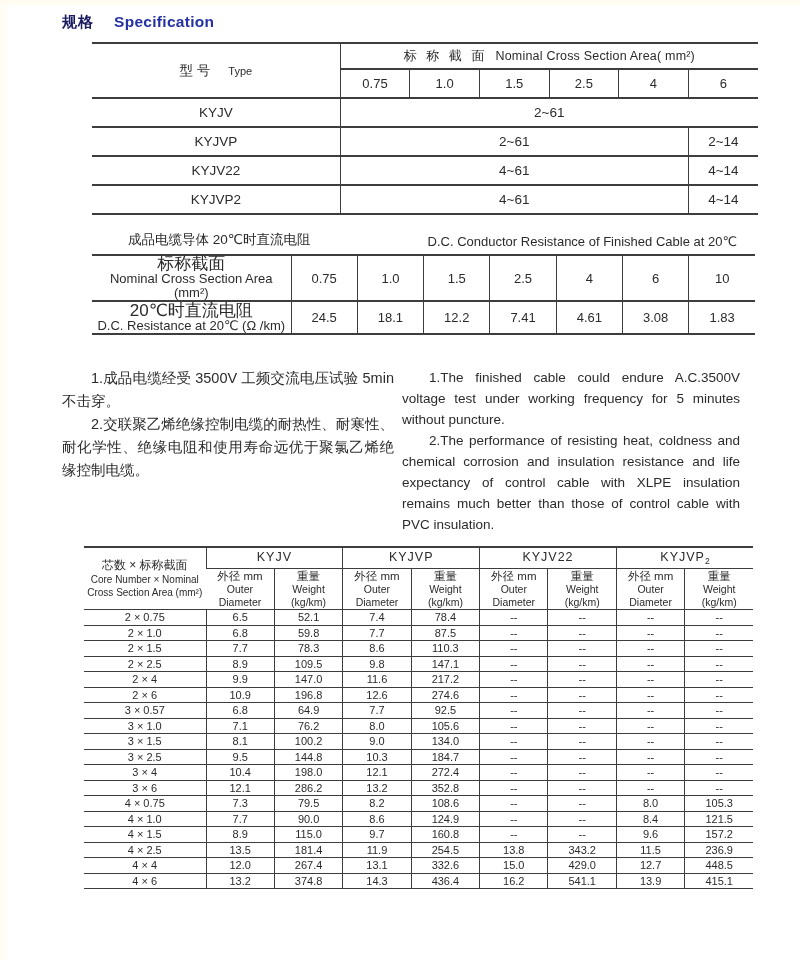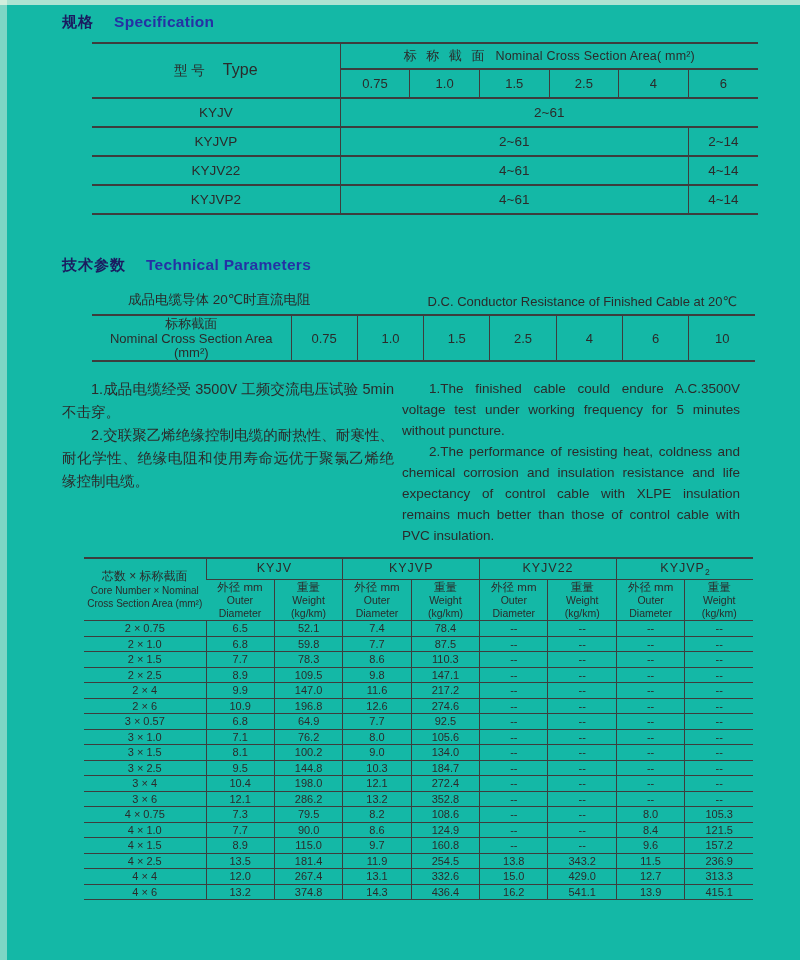--- a/index.html
+++ b/index.html
@@ -1,62 +1,62 @@
 <!DOCTYPE html>
 <html><head>
 <meta charset="utf-8">
 <style>
   html,body { margin:0; padding:0; }
   body { background:#e8e0cc; }
   .page {
     position:relative; width:800px; height:960px; margin:0 auto;
-    background:#14b8a6; overflow:hidden;
+    background:#ffffff; overflow:hidden;
     font-family:"Liberation Sans","DejaVu Sans",sans-serif;
     color:#2b2b2b;
   }
   .page::before { content:""; position:absolute; left:0; top:0; right:0; height:5px; background:rgba(255,250,234,.65); pointer-events:none; }
   .page::after  { content:""; position:absolute; left:0; top:0; bottom:0; width:7px; background:rgba(255,250,234,.45); pointer-events:none; }
 
   .sec-h { display:flex; align-items:baseline; gap:20px; font-weight:bold; }
   .h-cn { color:#1a1b60; font-size:15px; letter-spacing:1px; }
   .h-en { color:#2531a4; font-size:15.5px; letter-spacing:.3px; }
   #spec-heading    { margin:13px 0 0 62px; }
   #tech-heading    { margin:41px 0 0 62px; }
   #typical-heading { margin:22px 0 0 62px; }
 
   table { border-collapse:collapse; table-layout:fixed; }
   td,th { font-weight:normal; text-align:center; vertical-align:middle; padding:0; }
 
   
   .t1 { margin:10px 0 0 92px; width:666px; border-top:2px solid #3d3d3d; }
   .t1 tr > * { border-bottom:2px solid #3d3d3d; }
   .t1 .type-hcell { font-size:13.5px; }
-  .t1 .type-hcell .en { margin-left:18px; font-size:16px; }
+  .t1 .type-hcell .en { margin-left:18px; font-size:11px; }
   .t1 .rspan { border-right:1px solid #3d3d3d; }
   .t1 .area-h { font-size:12.5px; height:24px; letter-spacing:.2px; }
   .t1 .area-h .cn { letter-spacing:3px; margin-right:8px; font-size:13px; }
   .t1 .size-th { border-left:1px solid #3d3d3d; font-size:13px; height:27px; }
   .t1 td { height:27px; font-size:13.5px; }
   .t1 .lastcol { border-left:1px solid #3d3d3d; }
 
   
   .t2-caption { margin:16px 0 0 92px; width:663px; display:flex; justify-content:space-between; align-items:flex-end; }
   .t2-caption .cn { font-size:13.5px; padding-left:36px; }
   .t2-caption .en { font-size:13px; padding-right:18px;padding-left:29px; }
   .t2 { margin:5px 0 0 92px; width:663px; border-top:2px solid #3d3d3d; }
   .t2 tr > * { border-bottom:2px solid #3d3d3d; }
   .t2 .lbl { border-right:1px solid #3d3d3d; }
-  .t2 .lbl .cn { font-size:13px; line-height:16px; }
+  .t2 .lbl .cn { font-size:17px; line-height:16px; }
   .t2 .lbl .en { font-size:13px; line-height:14px; }
   .t2 .val { border-left:1px solid #3d3d3d; font-size:13px; }
   .t2 tr:nth-child(1) > * { height:37px; }
   .t2 tr:nth-child(2) > * { height:31px; }
 
   
-  .notes { margin:16px 0 0 62px; width:684px; display:flex; gap:8px; }
+  .notes { margin:32px 0 0 62px; width:684px; display:flex; gap:8px; }
   .notes .col-cn { width:332px; }
   .notes .col-en { width:338px; }
   .notes p { margin:0; text-align:justify; text-indent:2em; }
   .col-cn p { font-size:14.5px; line-height:23px; }
   .col-en p { font-size:13.5px; line-height:21px; }
 
   
   .t3 { margin:11px 0 0 84px; width:669px; border-top:2px solid #3d3d3d; }
   .t3 tr > * { border-bottom:1.5px solid #3d3d3d; }
   .t3 th,.t3 td { border-left:1px solid #3d3d3d; }
@@ -126,24 +126,20 @@
           <td class="lastcol">4~14</td>
         </tr>
         <tr>
           <td class="type-cell rspan">KYJVP2</td>
           <td colspan="5">4~61</td>
           <td class="lastcol">4~14</td>
         </tr>
       </tbody>
   </table>
 
-  <div class="sec-h" id="tech-heading">
-    <span class="h-cn">技术参数</span>
-    <span class="h-en">Technical Parameters</span>
-  </div>
 
   <div class="t2-caption">
     <span class="cn">成品电缆导体 20℃时直流电阻</span>
     <span class="en">D.C. Conductor Resistance of Finished Cable at 20℃</span>
   </div>
 
   <table class="t2">
     <colgroup>
         <col style="width:199px">
         <col style="width:66.3px">
@@ -161,20 +157,33 @@
           <div class="en">Nominal Cross Section Area (mm²)</div>
         </td>
       <td class="val">0.75</td>
           <td class="val">1.0</td>
           <td class="val">1.5</td>
           <td class="val">2.5</td>
           <td class="val">4</td>
           <td class="val">6</td>
           <td class="val">10</td>
         </tr>
+      <tr id="t2-row2">
+        <td class="lbl">
+          <div class="cn">20℃时直流电阻</div>
+          <div class="en">D.C. Resistance at 20℃ (Ω /km)</div>
+        </td>
+      <td class="val">24.5</td>
+          <td class="val">18.1</td>
+          <td class="val">12.2</td>
+          <td class="val">7.41</td>
+          <td class="val">4.61</td>
+          <td class="val">3.08</td>
+          <td class="val">1.83</td>
+        </tr>
     </tbody>
   </table>
 
   <div class="notes">
     <div class="col-cn">
       <p>1.成品电缆经受 3500V 工频交流电压试验 5min 不击穿。</p>
       <p>2.交联聚乙烯绝缘控制电缆的耐热性、耐寒性、耐化学性、绝缘电阻和使用寿命远优于聚氯乙烯绝缘控制电缆。</p>
     </div>
     <div class="col-en">
       <p>1.The finished cable could endure A.C.3500V voltage test under working frequency for 5 minutes without puncture.</p>
@@ -421,21 +430,21 @@
         </tr>
         <tr>
           <td class="size-cell">4 × 4</td>
           <td>12.0</td>
           <td>267.4</td>
           <td>13.1</td>
           <td>332.6</td>
           <td>15.0</td>
           <td>429.0</td>
           <td>12.7</td>
-          <td>313.3</td>
+          <td>448.5</td>
         </tr>
         <tr>
           <td class="size-cell">4 × 6</td>
           <td>13.2</td>
           <td>374.8</td>
           <td>14.3</td>
           <td>436.4</td>
           <td>16.2</td>
           <td>541.1</td>
           <td>13.9</td>

